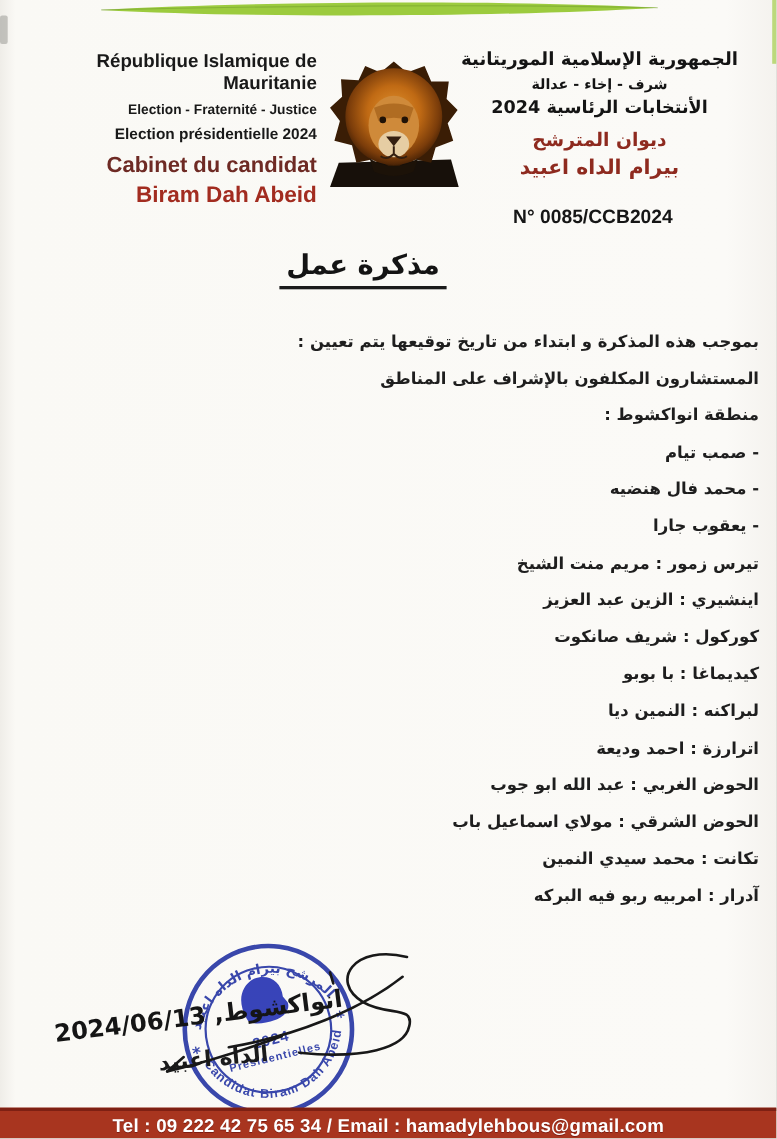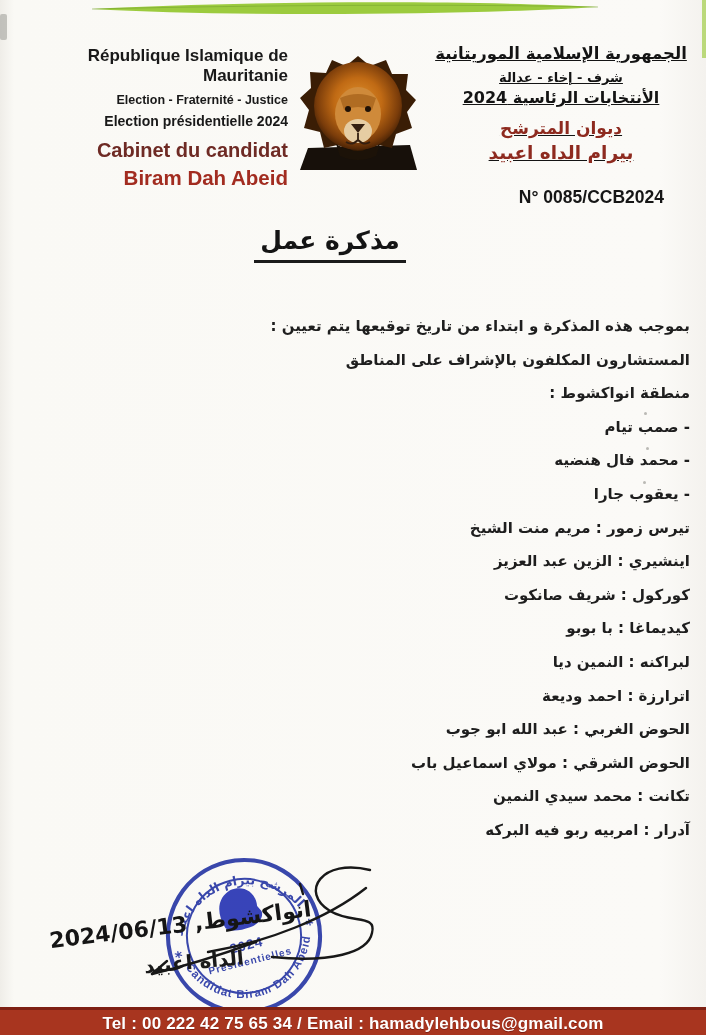--- a/index.html
+++ b/index.html
@@ -11,35 +11,35 @@
   .green-sliver{position:absolute;right:0;top:0;width:4px;height:58px;background:#9ccb3e;opacity:.65;}
   .corner-smudge{position:absolute;left:0;top:14px;width:7px;height:26px;background:#9b9a95;opacity:.55;border-radius:2px;}
   
   .hdr-fr{position:absolute;left:0;top:46px;width:288px;text-align:right;color:#191919;
           font-family:"Liberation Sans",sans-serif;font-weight:700;}
   .hdr-fr .l1{font-size:17px;line-height:20px;}
   .hdr-fr .l2{font-size:12.5px;line-height:15px;margin-top:7px;}
   .hdr-fr .l3{font-size:14px;line-height:21px;margin-top:3px;}
   .hdr-fr .l4{font-size:20px;line-height:22px;margin-top:7px;color:#6e2a24;}
   .hdr-fr .l5{font-size:20.5px;line-height:22px;margin-top:6px;color:#a22c20;}
-  .hdr-ar{position:absolute;right:8px;top:42px;width:274px;text-align:center;direction:rtl;color:#141414;font-weight:700;text-decoration:underline;}
+  .hdr-ar{position:absolute;right:24px;top:42px;width:274px;text-align:center;direction:rtl;color:#141414;font-weight:700;}
   .hdr-ar .l1{font-size:16.5px;line-height:24px;}
   .hdr-ar .l2{font-size:13px;line-height:17px;margin-top:3px;}
   .hdr-ar .l3{font-size:16px;line-height:20px;margin-top:2px;}
   .hdr-ar .l4{font-size:17px;line-height:22px;margin-top:9px;color:#8e2a1f;}
   .hdr-ar .l5{font-size:18.5px;line-height:24px;margin-top:2px;color:#8e2a1f;}
-  .refnum{position:absolute;top:187px;right:42px;width:250px;text-align:right;
+  .refnum{position:absolute;top:187px;right:42px;width:250px;text-align:center;
           font-family:"Liberation Sans",sans-serif;font-weight:700;font-size:17.5px;color:#161616;}
   .lion{position:absolute;left:296px;top:52px;width:125px;height:120px;}
   
   .title-wrap{position:absolute;left:0;top:226px;width:660px;text-align:center;}
   .title{display:inline-block;direction:rtl;font-weight:700;font-size:25px;color:#141414;
          border-bottom:3px solid #1b1b1b;padding:0 6px 5px 6px;}
   
-  .memo-body{position:absolute;top:294px;right:16px;left:36px;direction:rtl;text-align:right;margin-top:16px;}
+  .memo-body{position:absolute;top:294px;right:16px;left:36px;direction:rtl;text-align:right;}
   .bline{position:relative;height:33.6px;line-height:33.6px;font-weight:700;font-size:15px;color:#1e1e1e;white-space:nowrap;}
   .redline{position:absolute;top:28px;right:16px;width:332px;height:9px;border-radius:6px/5px;
            background:linear-gradient(180deg,#e2503a,#c22f1d);transform:rotate(1.4deg);transform-origin:right center;}
   
   .stamp{position:absolute;left:158px;top:850px;width:172px;height:172px;opacity:.93;}
   .sc{fill:none;stroke:#2b3aa6;stroke-width:4.2;}
   .sc2{fill:none;stroke:#2b3aa6;stroke-width:2;}
   .stxt{fill:#2b3aa6;font-weight:700;}
   .stxt.ar{font-family:"DejaVu Sans",sans-serif;}
   .stxt.lat{font-family:"Liberation Sans",sans-serif;letter-spacing:1px;}
@@ -160,16 +160,16 @@
     <g fill="none" stroke="#181818" stroke-width="2.4" stroke-linecap="round">
       <path d="M 256,942 C 218,956 186,966 152,974"></path>
       <path d="M 152,974 L 167,961"></path>
       <path d="M 370,870 C 322,858 299,892 330,911 C 352,924 377,914 372,933 C 368,953 330,963 272,957"></path>
       <path d="M 366,888 C 328,918 268,942 208,952"></path>
       <path d="M 300,884 l 3,10"></path>
     </g>
   </svg>
 
   <div class="footer">
-    <span>Tel : 00 222 42 75 65 34 / Email : hamadylehbous@gmail.com</span>
+    <span>Tel : 09 222 42 75 65 34 / Email : hamadylehbous@gmail.com</span>
   </div>
 
 </div>
 
 </body></html>

